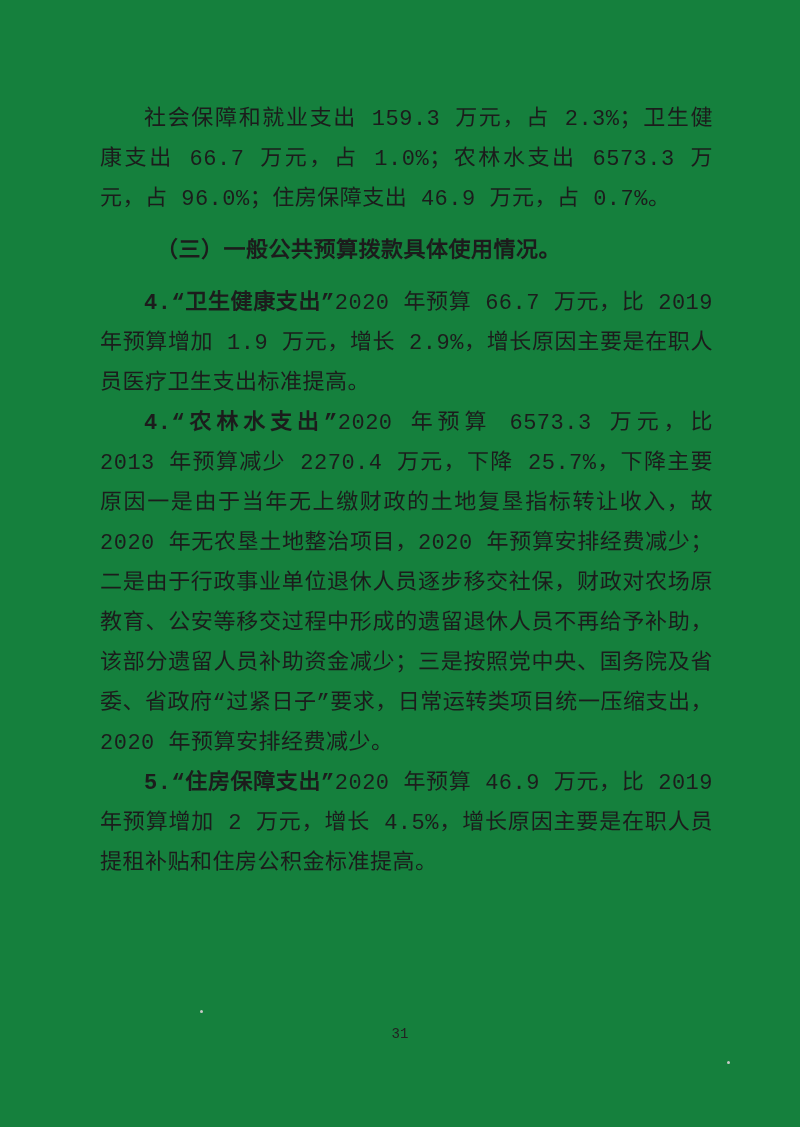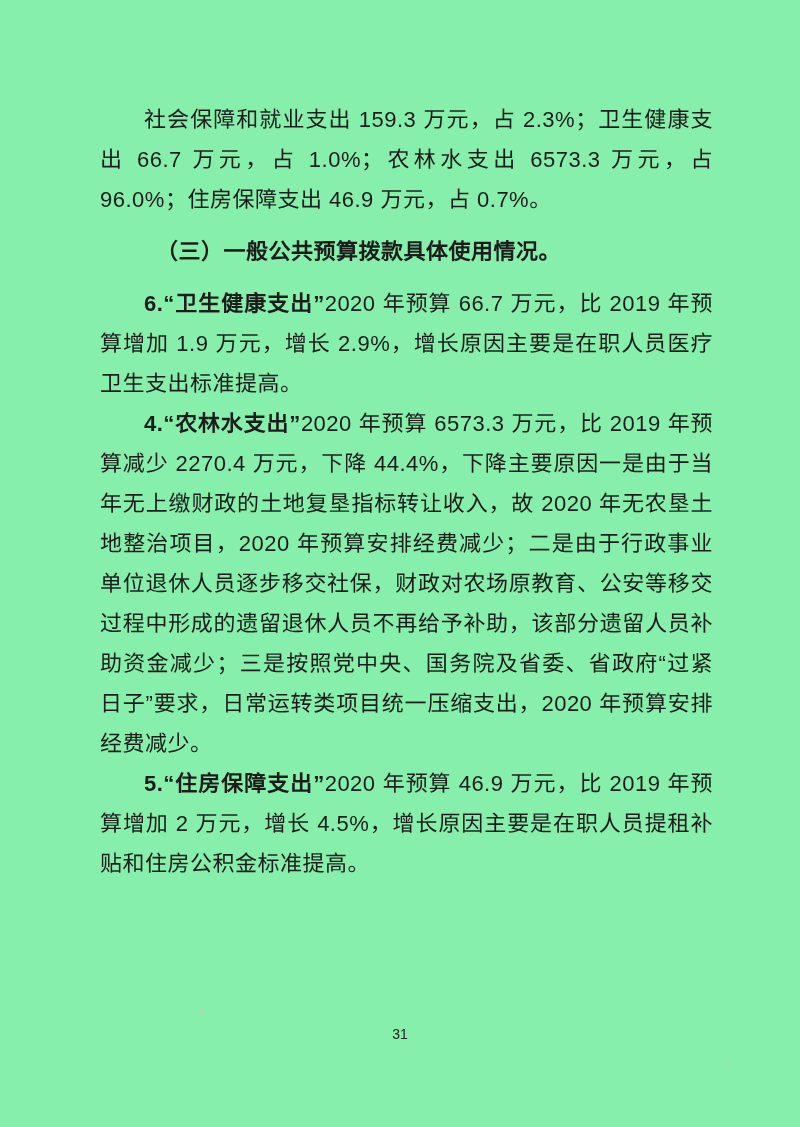--- a/index.html
+++ b/index.html
@@ -4,23 +4,23 @@
 <style>
   html, body {
     margin: 0;
     padding: 0;
     background: #ffffff;
   }
   .page {
     position: relative;
     width: 800px;
     height: 1127px;
-    background: #86efac;
+    background: #15803d;
     overflow: hidden;
-    font-family: Liberation Sans, sans-serif;
+    font-family: Liberation Mono, monospace;
     color: #1c1c1c;
   }
   .doc-body {
     position: absolute;
     left: 100px;
     top: 100px;
     width: 613px;
     font-size: 22px;
     line-height: 40px;
     text-align: justify;
@@ -63,23 +63,23 @@
 
 <div class="page">
 
   <div class="doc-body">
 
     <p class="para"><span>社会保障和就业支出 159.3 万元，占 2.3%；卫生健康支出 66.7 万元，占 1.0%；农林水支出 6573.3 万元，占 96.0%；住房保障支出 46.9 万元，占 0.7%。</span></p>
 
     <p class="heading">（三）一般公共预算拨款具体使用情况。</p>
 
 
-    <p class="para"><span class="lead">6.“卫生健康支出”</span><span>2020 年预算 66.7 万元，比 2019 年预算增加 1.9 万元，增长 2.9%，增长原因主要是在职人员医疗卫生支出标准提高。</span></p>
+    <p class="para"><span class="lead">4.“卫生健康支出”</span><span>2020 年预算 66.7 万元，比 2019 年预算增加 1.9 万元，增长 2.9%，增长原因主要是在职人员医疗卫生支出标准提高。</span></p>
 
-    <p class="para"><span class="lead">4.“农林水支出”</span><span>2020 年预算 6573.3 万元，比 2019 年预算减少 2270.4 万元，下降 44.4%，下降主要原因一是由于当年无上缴财政的土地复垦指标转让收入，故 2020 年无农垦土地整治项目，2020 年预算安排经费减少；二是由于行政事业单位退休人员逐步移交社保，财政对农场原教育、公安等移交过程中形成的遗留退休人员不再给予补助，该部分遗留人员补助资金减少；三是按照党中央、国务院及省委、省政府“过紧日子”要求，日常运转类项目统一压缩支出，2020 年预算安排经费减少。</span></p>
+    <p class="para"><span class="lead">4.“农林水支出”</span><span>2020 年预算 6573.3 万元，比 2013 年预算减少 2270.4 万元，下降 25.7%，下降主要原因一是由于当年无上缴财政的土地复垦指标转让收入，故 2020 年无农垦土地整治项目，2020 年预算安排经费减少；二是由于行政事业单位退休人员逐步移交社保，财政对农场原教育、公安等移交过程中形成的遗留退休人员不再给予补助，该部分遗留人员补助资金减少；三是按照党中央、国务院及省委、省政府“过紧日子”要求，日常运转类项目统一压缩支出，2020 年预算安排经费减少。</span></p>
 
     <p class="para"><span class="lead">5.“住房保障支出”</span><span>2020 年预算 46.9 万元，比 2019 年预算增加 2 万元，增长 4.5%，增长原因主要是在职人员提租补贴和住房公积金标准提高。</span></p>
 
   </div>
 
   <div class="speck speck-1"></div>
   <div class="speck speck-2"></div>
 
   <div class="page-footer">31</div>
 

